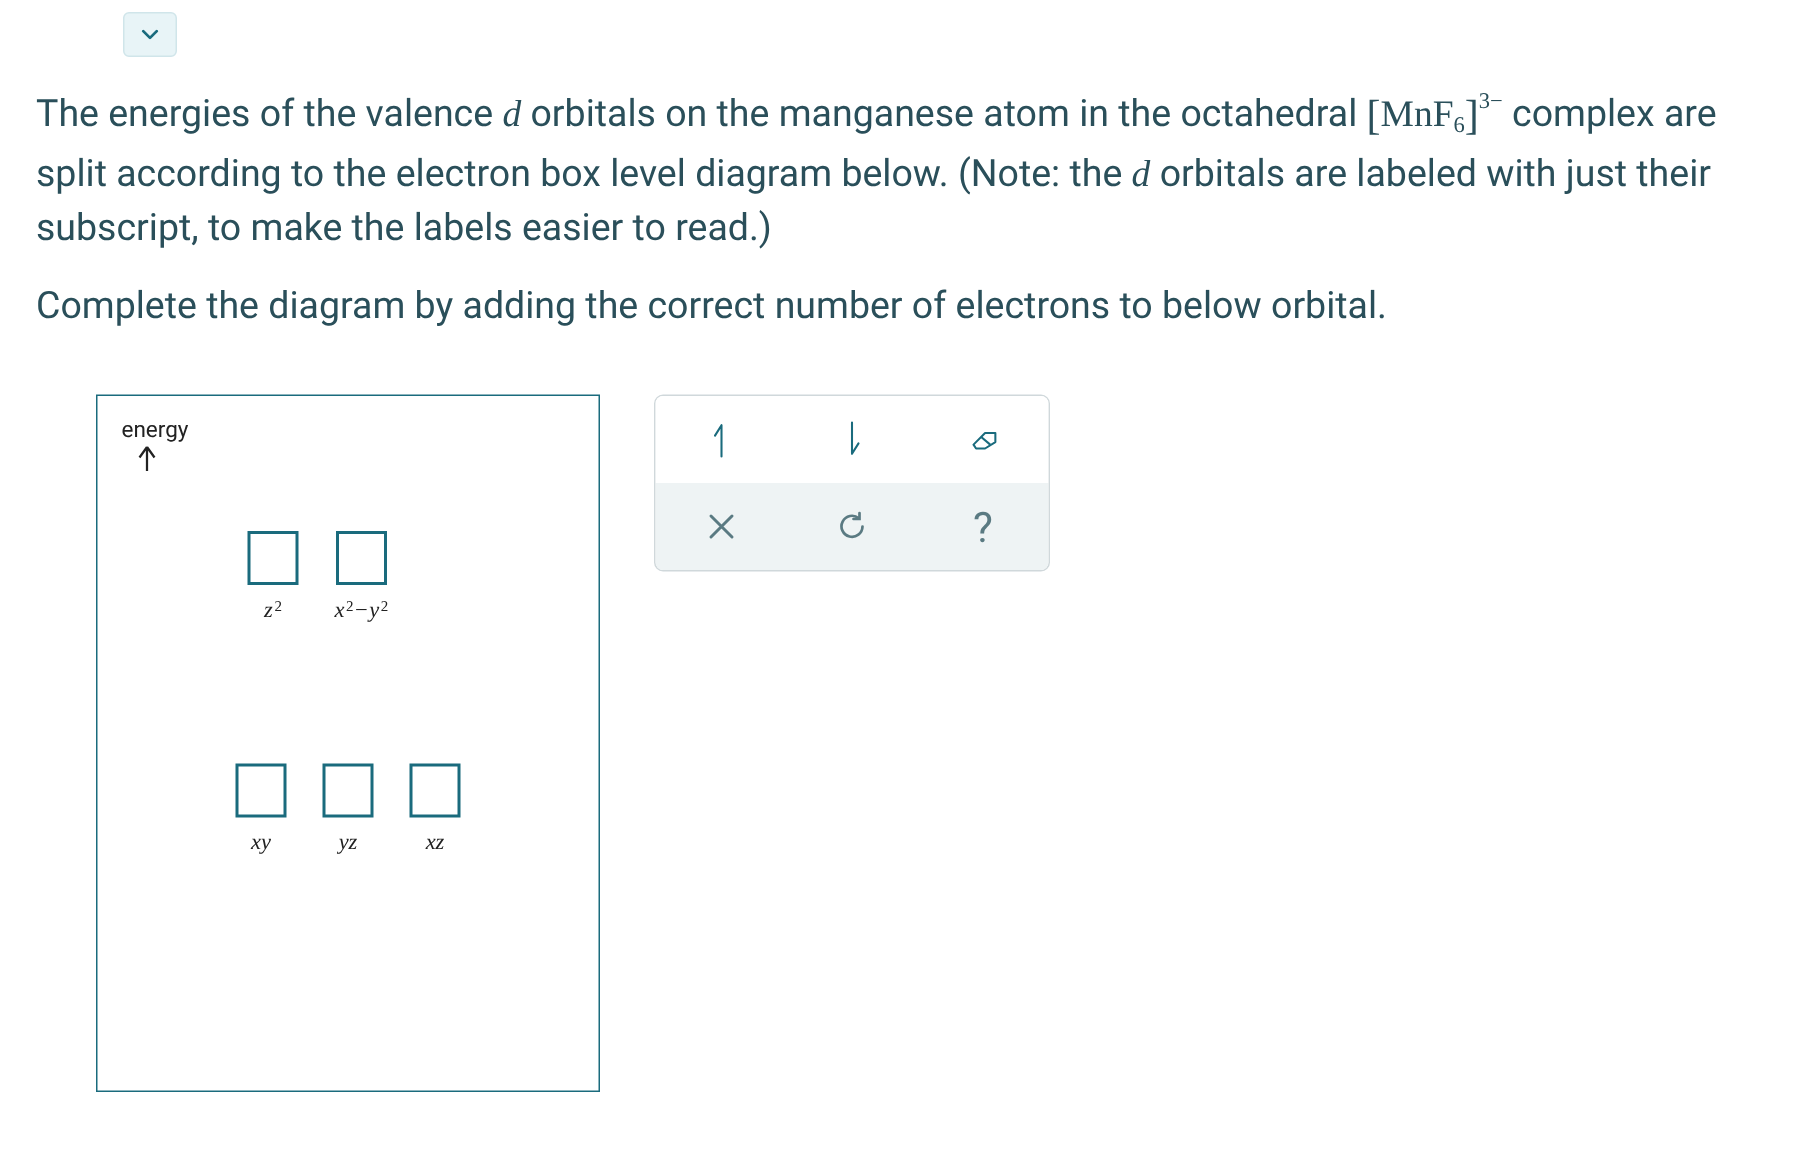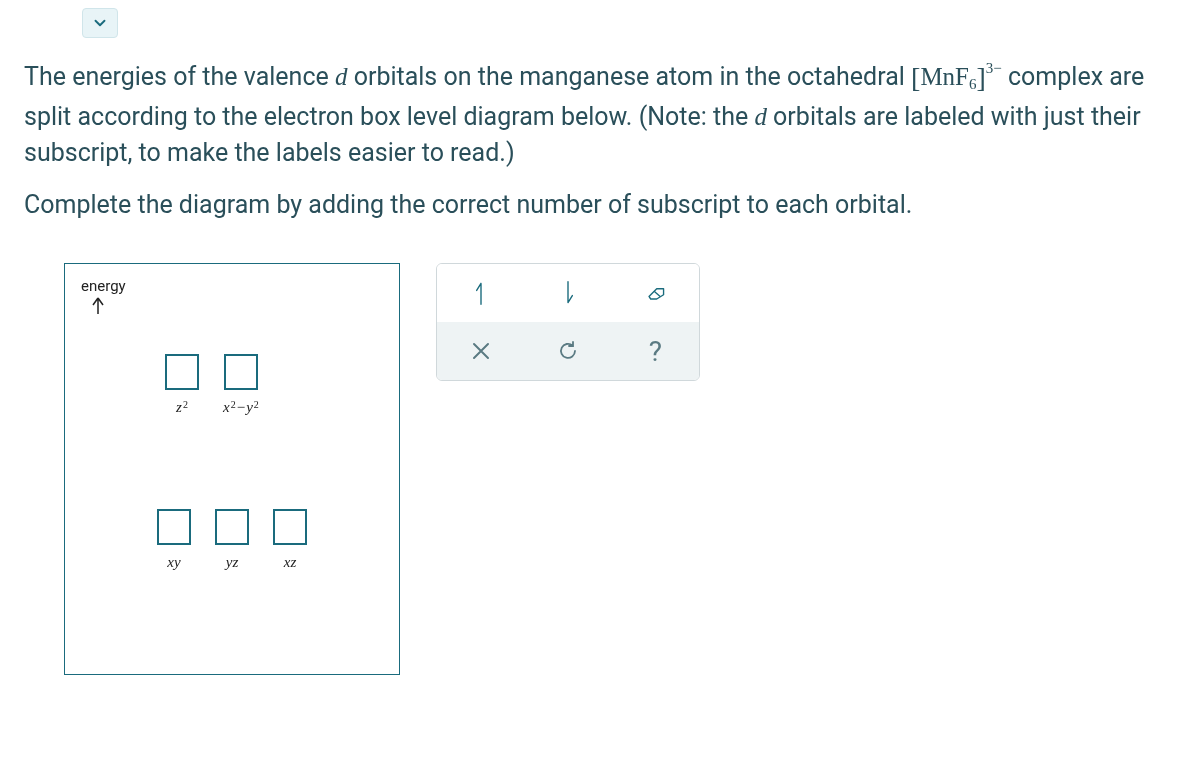--- a/index.html
+++ b/index.html
@@ -39,21 +39,21 @@
       display: flex;
       gap: 36px;
       margin-top: 40px;
       align-items: flex-start;
       padding-left: 40px;
     }
     .diagram-frame {
       border: 1.5px solid #1a6b7d;
       position: relative;
       width: 336px;
-      height: 412px;
+      height: 465px;
       padding: 12px 16px;
     }
     .energy-label {
       font-size: 15px;
       color: #222;
     }
     .energy-arrow-wrap {
       position: absolute;
       left: 26px;
       top: 32px;
@@ -122,21 +122,21 @@
 <div class="top-toggle">
   <svg viewBox="0 0 24 24">
       <path d="M6 9l6 6 6-6" fill="none" stroke="#1a6b7d" stroke-width="2.5" stroke-linecap="round" stroke-linejoin="round"></path>
     </svg>
 </div>
 
 <p class="question-text">
   <span>The energies of the valence </span><span class="italic">d</span><span> orbitals on the manganese atom in the octahedral </span><span class="formula"><span class="bracket">[</span><span>MnF</span><span class="sub">6</span><span class="bracket">]</span><span class="sup">3−</span></span><span> complex are split according to the electron box level diagram below. (Note: the </span><span class="italic">d</span><span> orbitals are labeled with just their subscript, to make the labels easier to read.)</span>
 </p>
 
-<p class="question-text">Complete the diagram by adding the correct number of subscript to each orbital.</p>
+<p class="question-text">Complete the diagram by adding the correct number of electrons to below orbital.</p>
 
 <div class="lower-area">
   <div class="diagram-frame">
     <span class="energy-label">energy</span>
     <div class="energy-arrow-wrap">
       <svg viewBox="0 0 14 18">
           <path d="M7 2 L7 18 M7 2 L2 9 M7 2 L12 9" fill="none" stroke="#222" stroke-width="1.5"></path>
         </svg>
     </div>
 

